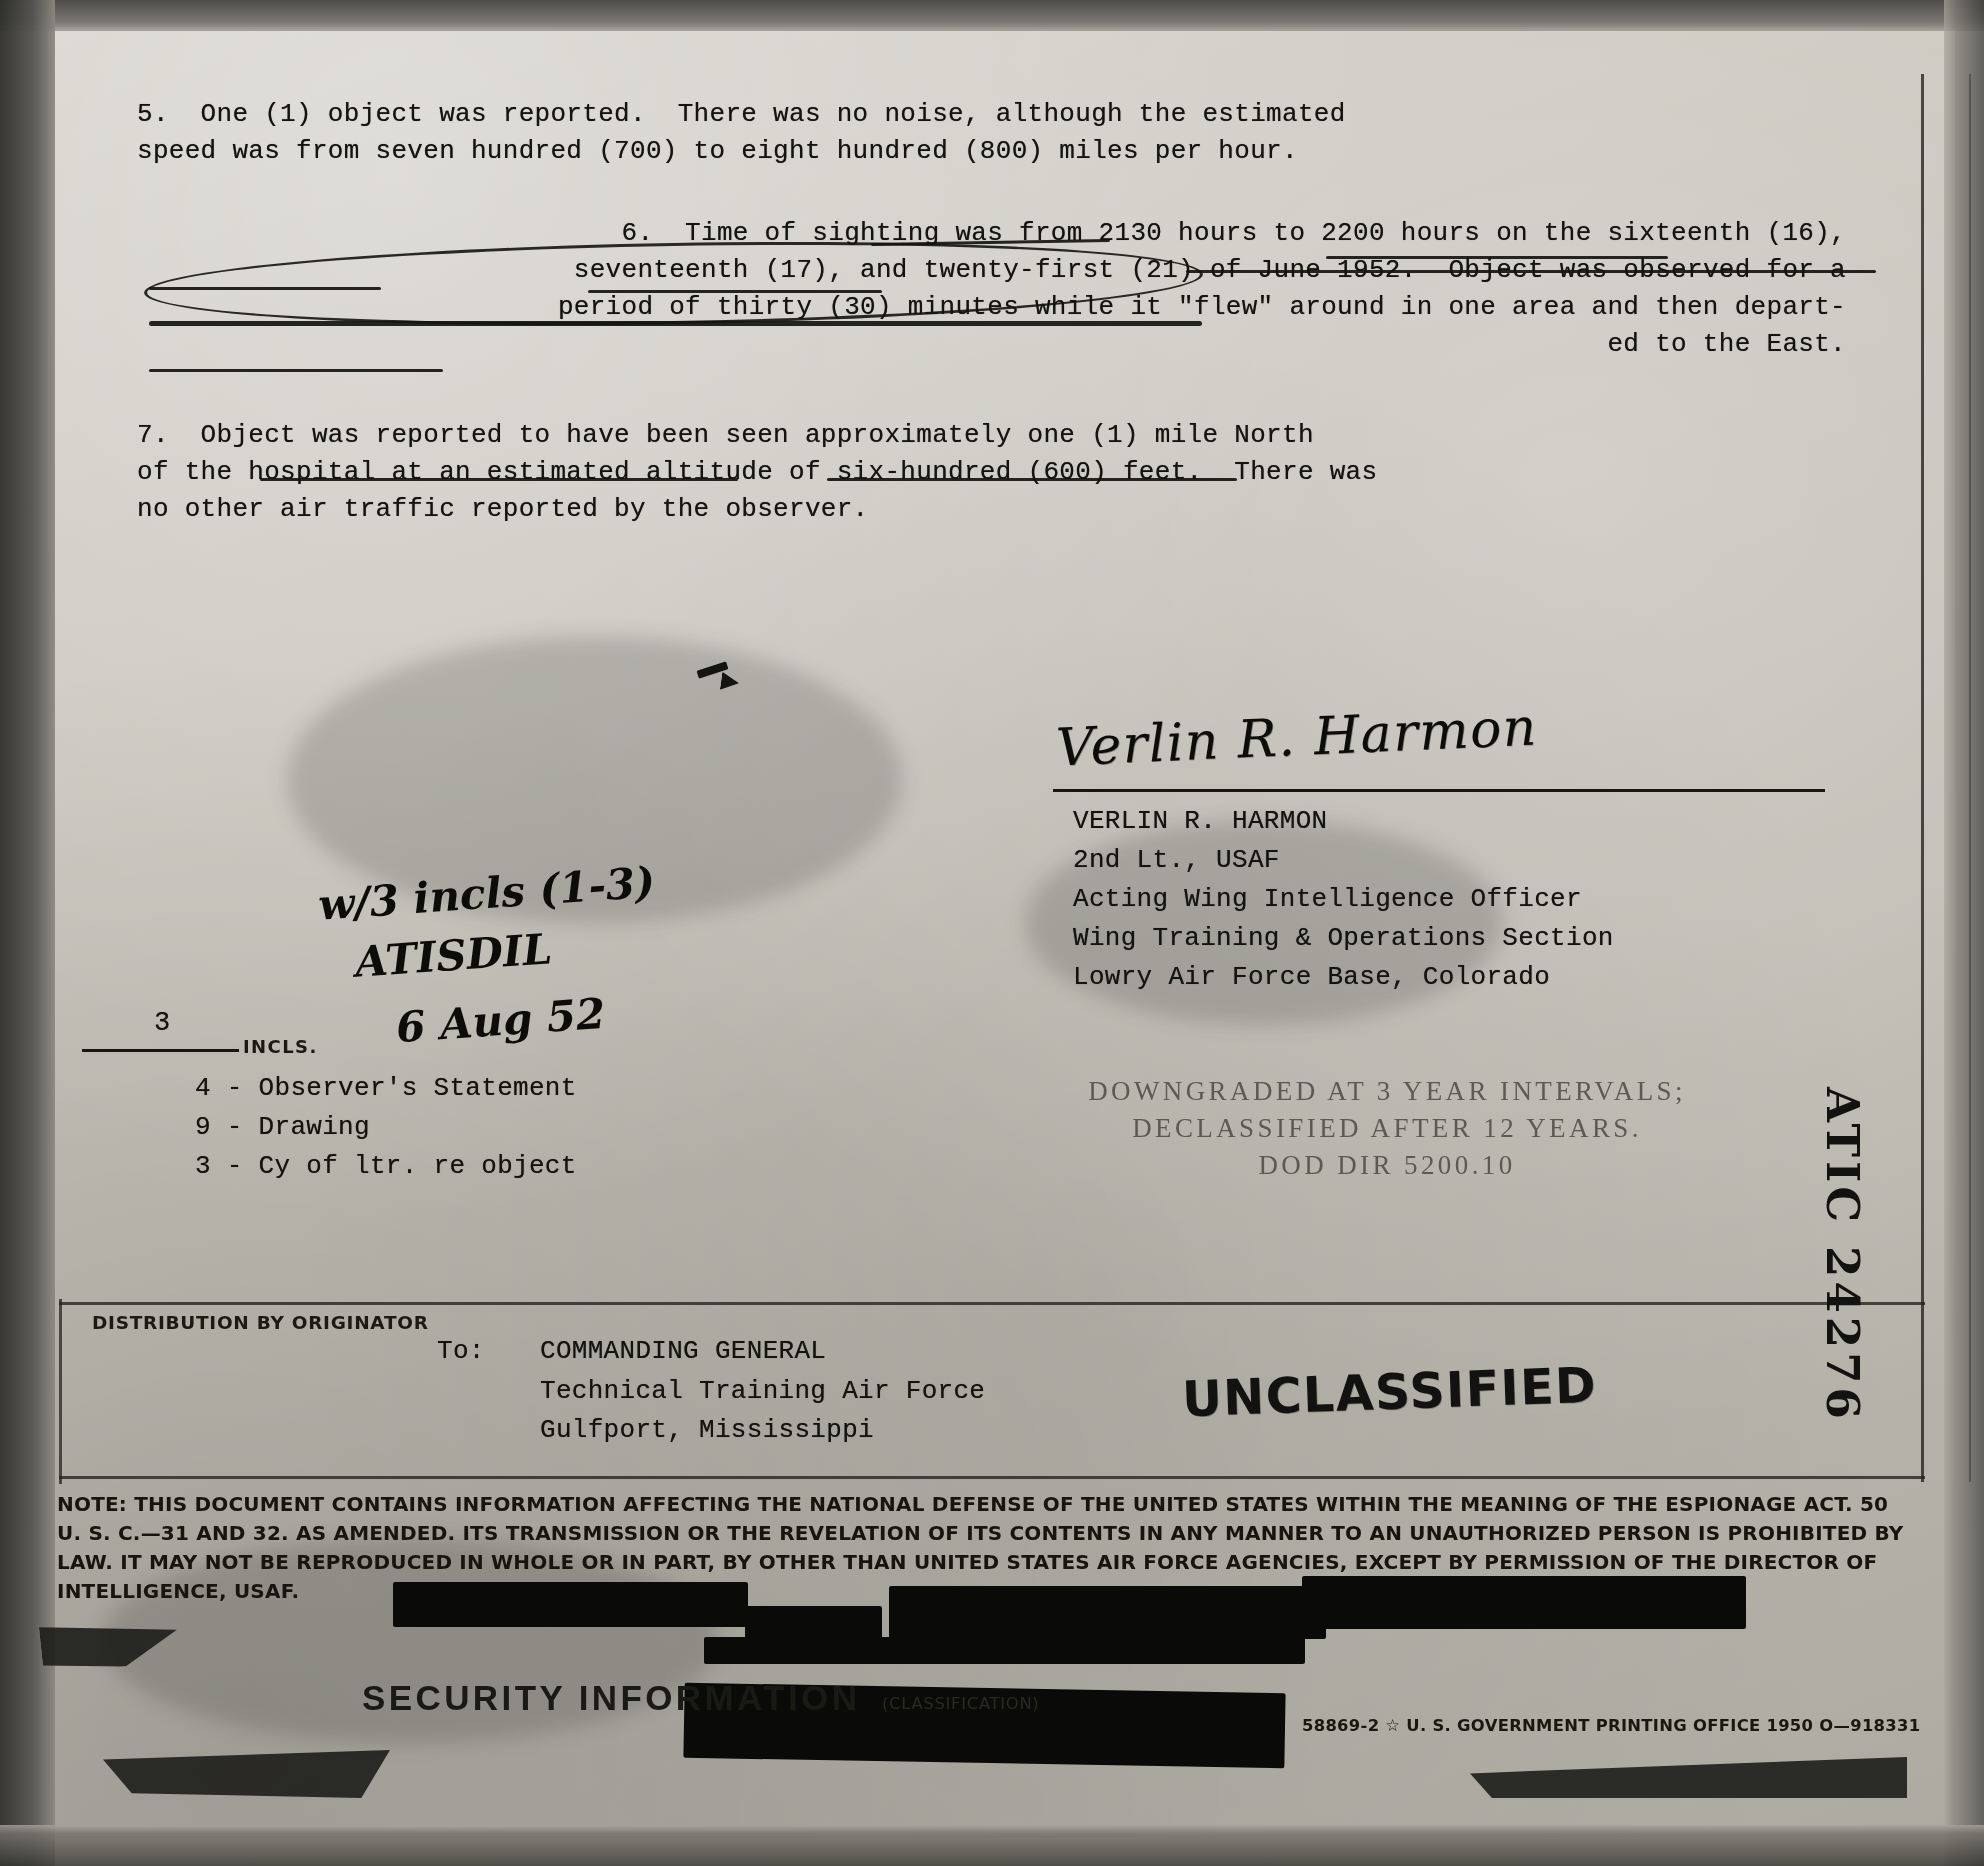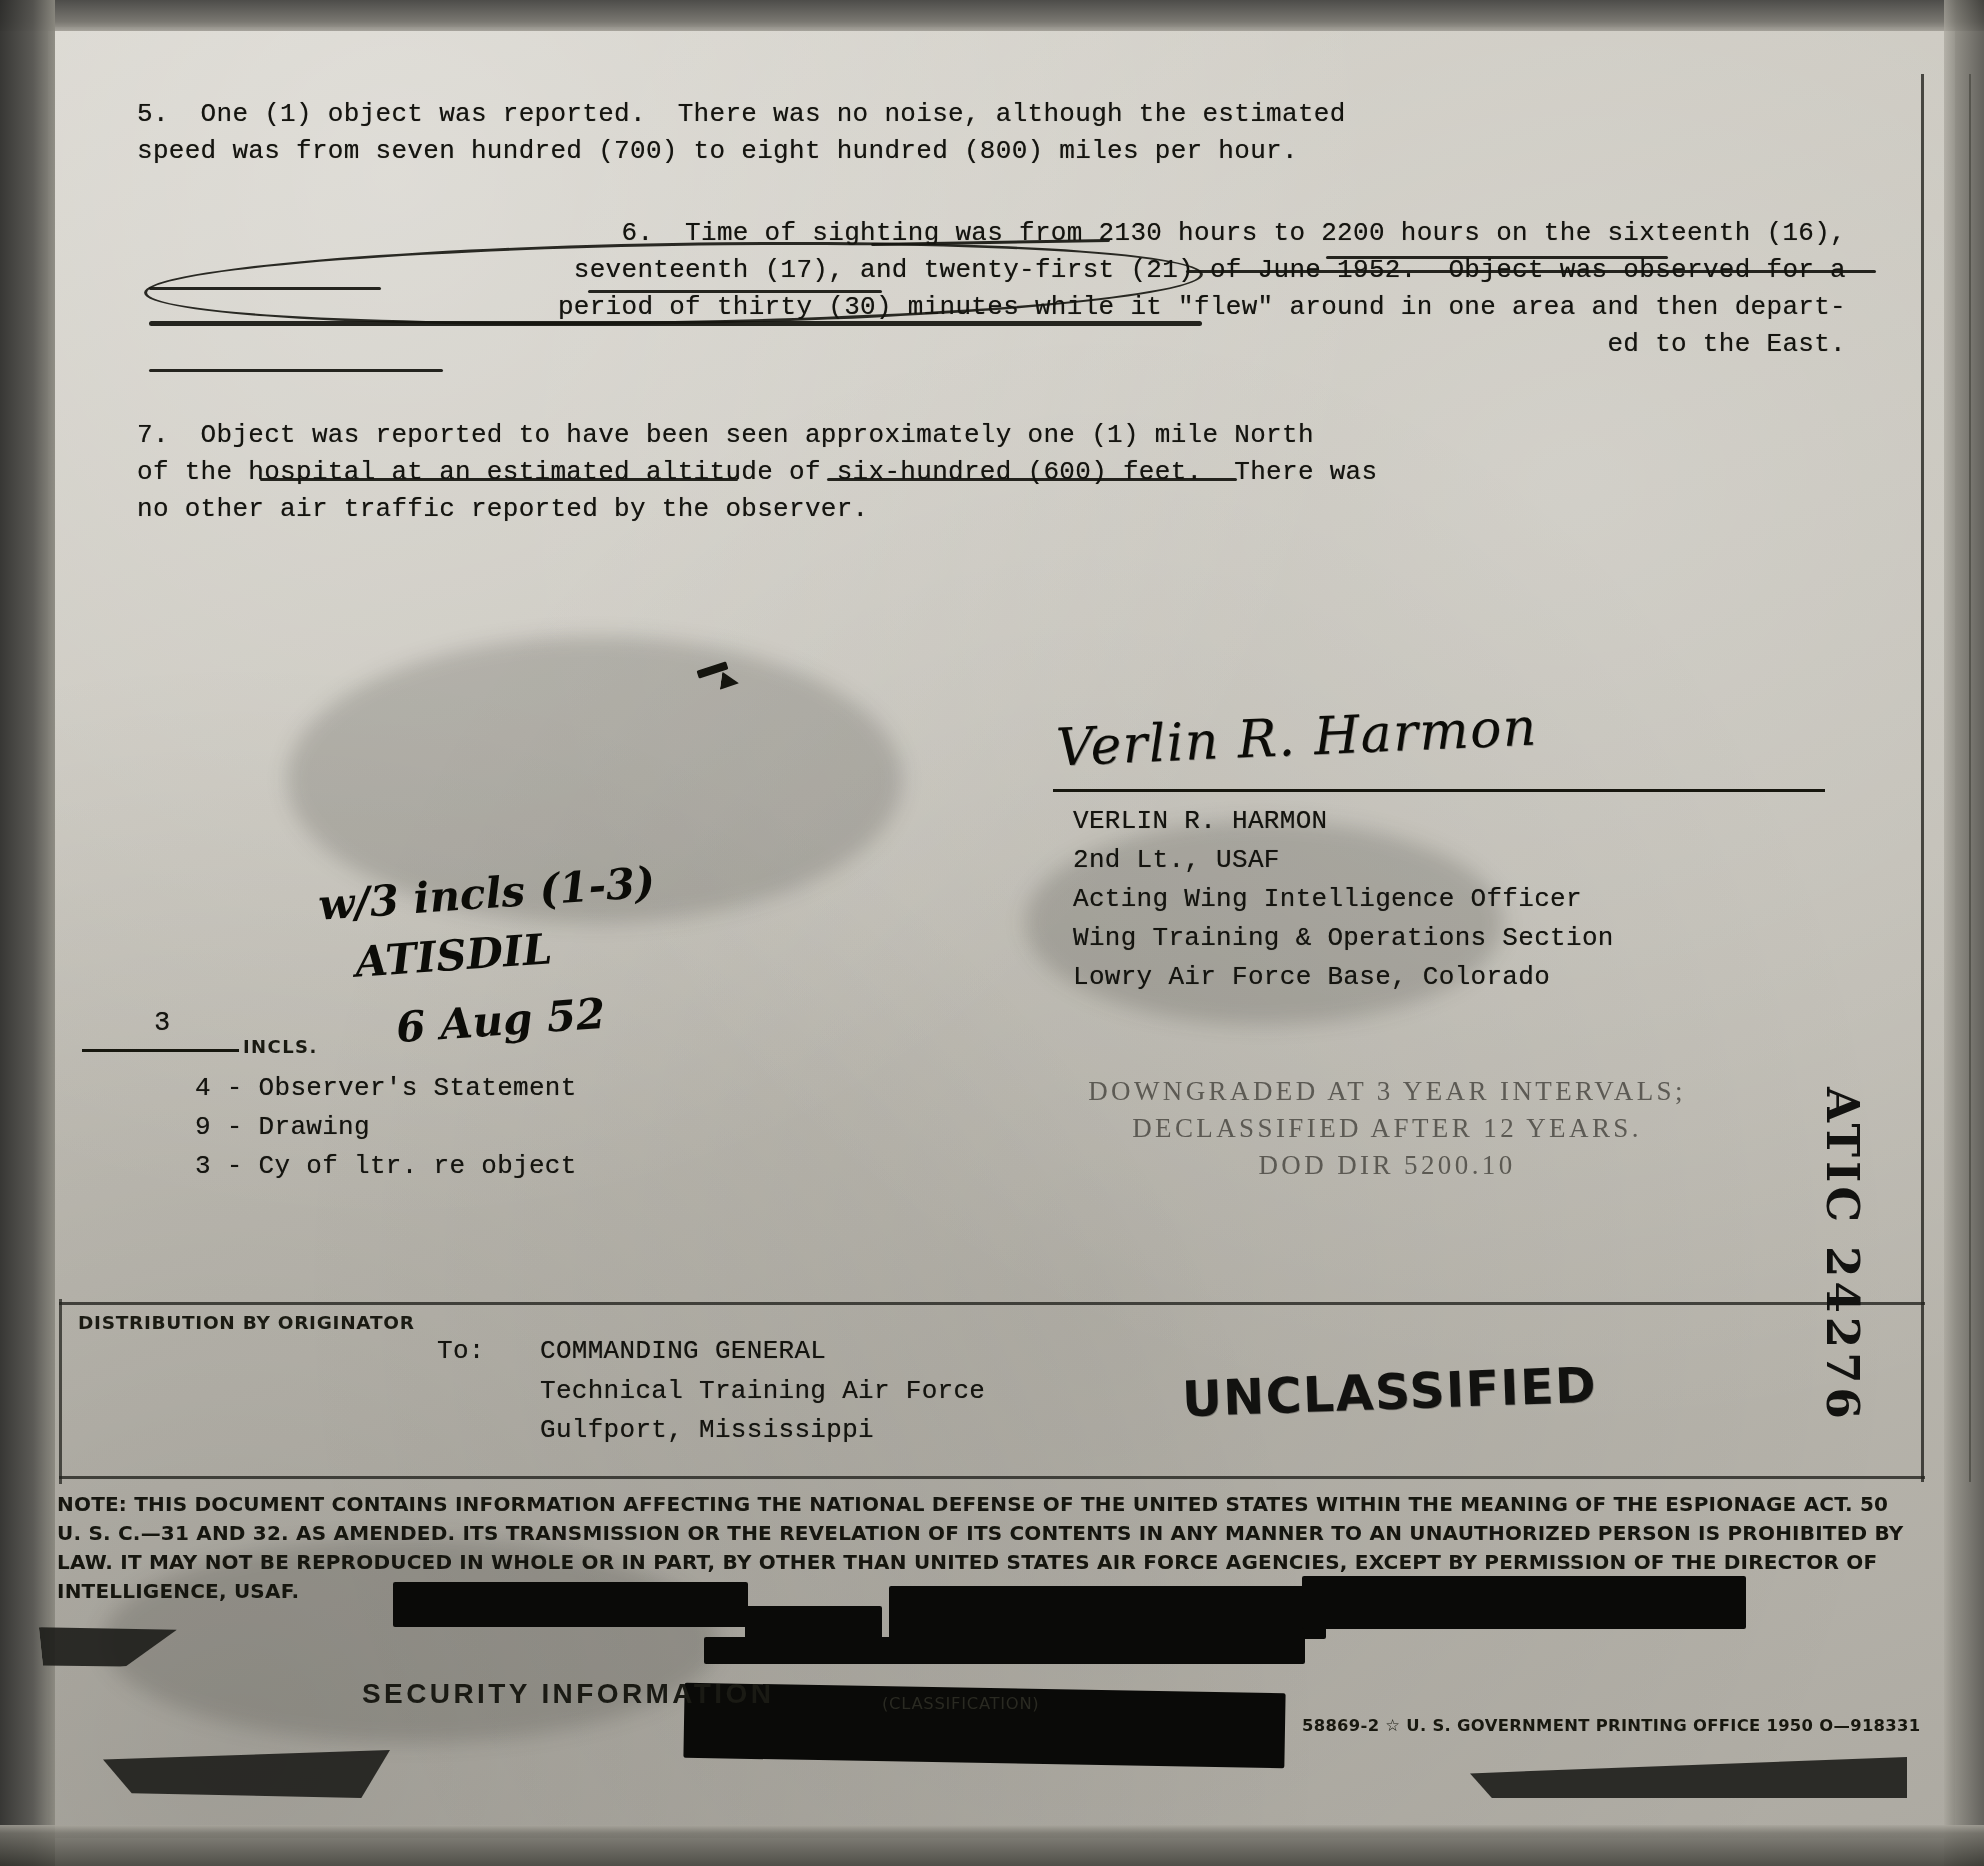--- a/index.html
+++ b/index.html
@@ -192,21 +192,21 @@
     line-height: 29px;
     color: #16160f;
     letter-spacing: 0.2px;
   }
   .secinfo {
     position: absolute;
     left: 362px;
     top: 1678px;
     font-family: "Liberation Sans", sans-serif;
     font-weight: 700;
-    font-size: 28px;
+    font-size: 35px;
     letter-spacing: 3.4px;
     color: #1a1a14;
   }
   .classlabel {
     position: absolute;
     left: 882px;
     top: 1694px;
     font-family: "DejaVu Sans", sans-serif;
     font-size: 16.4px;
     letter-spacing: 0.7px;
@@ -330,21 +330,21 @@
   <div class="incls-rule"></div>
   <div style="position:absolute; left:243px; top:1036px; font-family:'DejaVu Sans',sans-serif; font-weight:700; font-size:18px; letter-spacing:1.4px; color:#1a1a12;">INCLS.</div>
   <div class="typed" style="left:195px; top:1070px;">4 - Observer's Statement</div>
   <div class="typed" style="left:195px; top:1109px;">9 - Drawing</div>
   <div class="typed" style="left:195px; top:1148px;">3 - Cy of ltr. re object</div>
 
   <div class="stamp" style="left:977px; top:1073px;">DOWNGRADED AT 3 YEAR INTERVALS;</div>
   <div class="stamp" style="left:977px; top:1110px;">DECLASSIFIED AFTER 12 YEARS.</div>
   <div class="stamp" style="left:977px; top:1147px;">DOD DIR 5200.10</div>
 
-  <div style="position:absolute; left:78px; top:1312px; font-family:'DejaVu Sans',sans-serif; font-weight:700; font-size:18.5px; letter-spacing:0.7px; color:#1b1b13;text-align:right;">DISTRIBUTION BY ORIGINATOR</div>
+  <div style="position:absolute; left:92px; top:1312px; font-family:'DejaVu Sans',sans-serif; font-weight:700; font-size:18.5px; letter-spacing:0.7px; color:#1b1b13;text-align:right;">DISTRIBUTION BY ORIGINATOR</div>
   <div class="typed" style="left:437px; top:1333px;">To:</div>
   <div class="typed" style="left:540px; top:1333px;">COMMANDING GENERAL</div>
   <div class="typed" style="left:540px; top:1373px;">Technical Training Air Force</div>
   <div class="typed" style="left:540px; top:1412px;">Gulfport, Mississippi</div>
 
   <div class="unclass">UNCLASSIFIED</div>
 
   <div class="archive">ATIC 24276</div>
 
   <div class="legal">NOTE: THIS DOCUMENT CONTAINS INFORMATION AFFECTING THE NATIONAL DEFENSE OF THE UNITED STATES WITHIN THE MEANING OF THE ESPIONAGE ACT. 50 U. S. C.—31 AND 32. AS AMENDED.  ITS TRANSMISSION OR THE REVELATION OF ITS CONTENTS IN ANY MANNER TO AN UNAUTHORIZED PERSON IS PROHIBITED BY LAW. IT MAY NOT BE REPRODUCED IN WHOLE OR IN PART, BY OTHER THAN UNITED STATES AIR FORCE AGENCIES, EXCEPT BY PERMISSION OF THE DIRECTOR OF INTELLIGENCE, USAF.</div>

